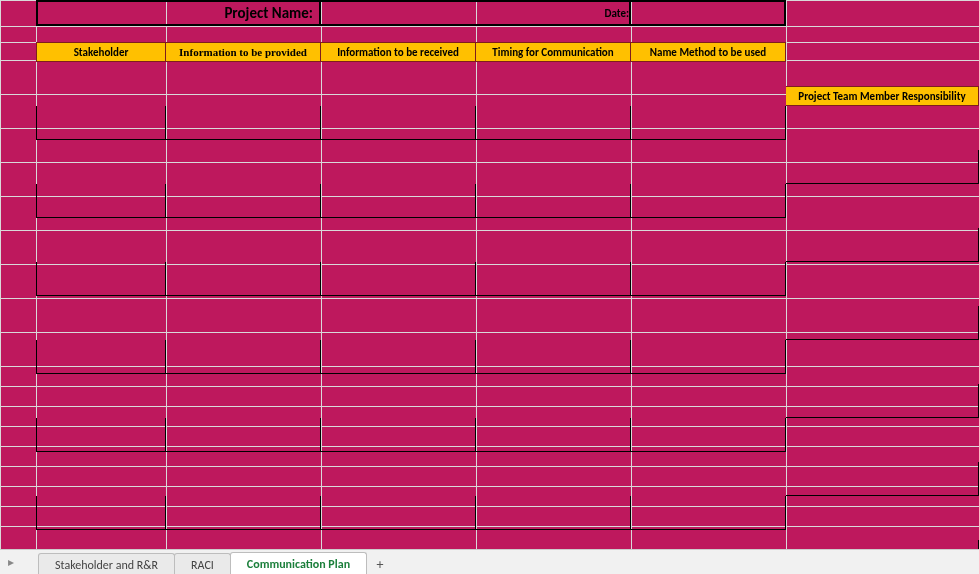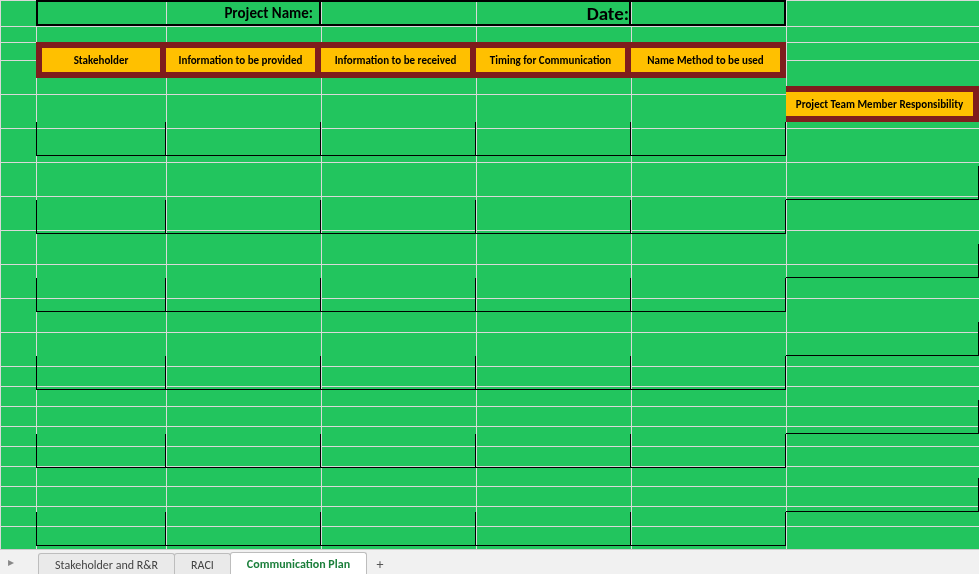--- a/index.html
+++ b/index.html
@@ -1,43 +1,43 @@
 <!DOCTYPE html>
 <html><head>
 <meta charset="utf-8">
 <style>
   html,body{margin:0;padding:0;font-family:Calibri,Arial,sans-serif;font-size:12px;color:#000;background:#fff;height:100%;}
-  .viewport{position:relative;width:979px;height:574px;overflow:hidden;background:#22c55e;}
+  .viewport{position:relative;width:979px;height:574px;overflow:hidden;background:#be185d;}
   .sheet{position:absolute;inset:0;}
   
   .grid-bg{position:absolute;inset:0;}
   .grid-row{position:absolute;left:0;right:0;height:1px;background:#d9d9d9;}
   .grid-col{position:absolute;top:0;bottom:0;width:1px;background:#d9d9d9;}
   .content{position:absolute;left:0;top:0;}
   
   .cgap{width:36px;}
   .c1{width:130px;}
-  .c2{width:155px;}
+  .c2{width:155px;font-family:Liberation Serif, serif;}
   .c3{width:155px;}
   .c4{width:155px;}
   .c5{width:155px;}
   .c6{width:193px;margin-top:44px;}
   
   .title-row{display:flex;height:26px;}
   .title-row .cell{border:2px solid #000;display:flex;align-items:center;box-sizing:border-box;}
   .title-row .cellmid{border-left:none;}
   .title-row .lab{font-weight:700;font-size:15px;text-align:right;justify-content:flex-end;padding-right:6px;}
   .title-row .val{padding-left:6px;font-size:15px;}
   .title-row .merge2{width:285px;} 
   .title-row .merge34{width:310px;}
   .title-row .dVal{width:155px;}
   .spacer-row{height:16px;}
   
   .hdr-row{display:flex;}
-  .hdr-row .hcell{background:#ffc000;border:6px solid #7f1d1d;height:36px;display:flex;align-items:center;justify-content:center;font-weight:700;font-size:11px;box-sizing:border-box;}
+  .hdr-row .hcell{background:#ffc000;border:1px solid #7f1d1d;height:20px;display:flex;align-items:center;justify-content:center;font-weight:700;font-size:11px;box-sizing:border-box;}
   .hdr-row .hcell + .hcell{border-left:none;}
   
   .data-row{display:flex;}
   .data-row .dcell{height:34px;border:1px solid #000;border-top:none;box-sizing:border-box;display:flex;align-items:center;padding:0 6px;font-size:12px;}
   .data-row .dcell + .dcell{border-left:none;}
   
   .tabbar{position:absolute;left:0;right:0;bottom:0;height:24px;background:#f1f1f1;border-top:1px solid #ccc;display:flex;align-items:stretch;}
   .tab-nav{width:22px;display:flex;align-items:center;justify-content:center;color:#888;font-size:12px;cursor:default;}
   .tabs{display:flex;align-items:flex-end;padding-left:16px;}
   .tab{padding:0 16px;height:22px;display:flex;align-items:center;border:1px solid #bdbdbd;border-bottom:none;background:#eaeaea;margin-right:-1px;color:#444;font-size:12px;border-top-left-radius:3px;border-top-right-radius:3px;cursor:pointer;position:relative;top:2px;}
@@ -81,21 +81,21 @@
         <div class="grid-col" style="left: 631px;"></div>
         <div class="grid-col" style="left: 786px;"></div>
       </div>
 
     <div class="content">
 
       <div class="title-row">
         <div class="cgap"></div>
         <div class="cell lab merge2">Project Name:</div>
         <div class="cell cellmid val merge34" style="justify-content:flex-end;">
-          <span style="font-weight:700;font-size:19px;">Date:</span>
+          <span style="font-weight:700;font-size:11px;">Date:</span>
         </div>
         <div class="cell cellmid val dVal"></div>
       </div>
 
       <div class="spacer-row"></div>
 
       <div class="hdr-row">
         <div class="cgap"></div>
         <div class="hcell c1">Stakeholder</div>
         <div class="hcell c2">Information to be provided</div>

